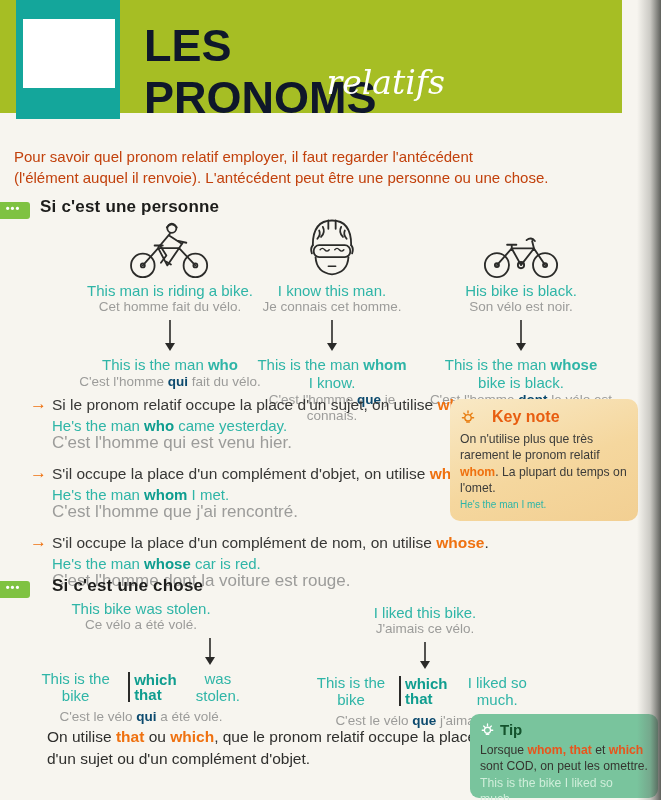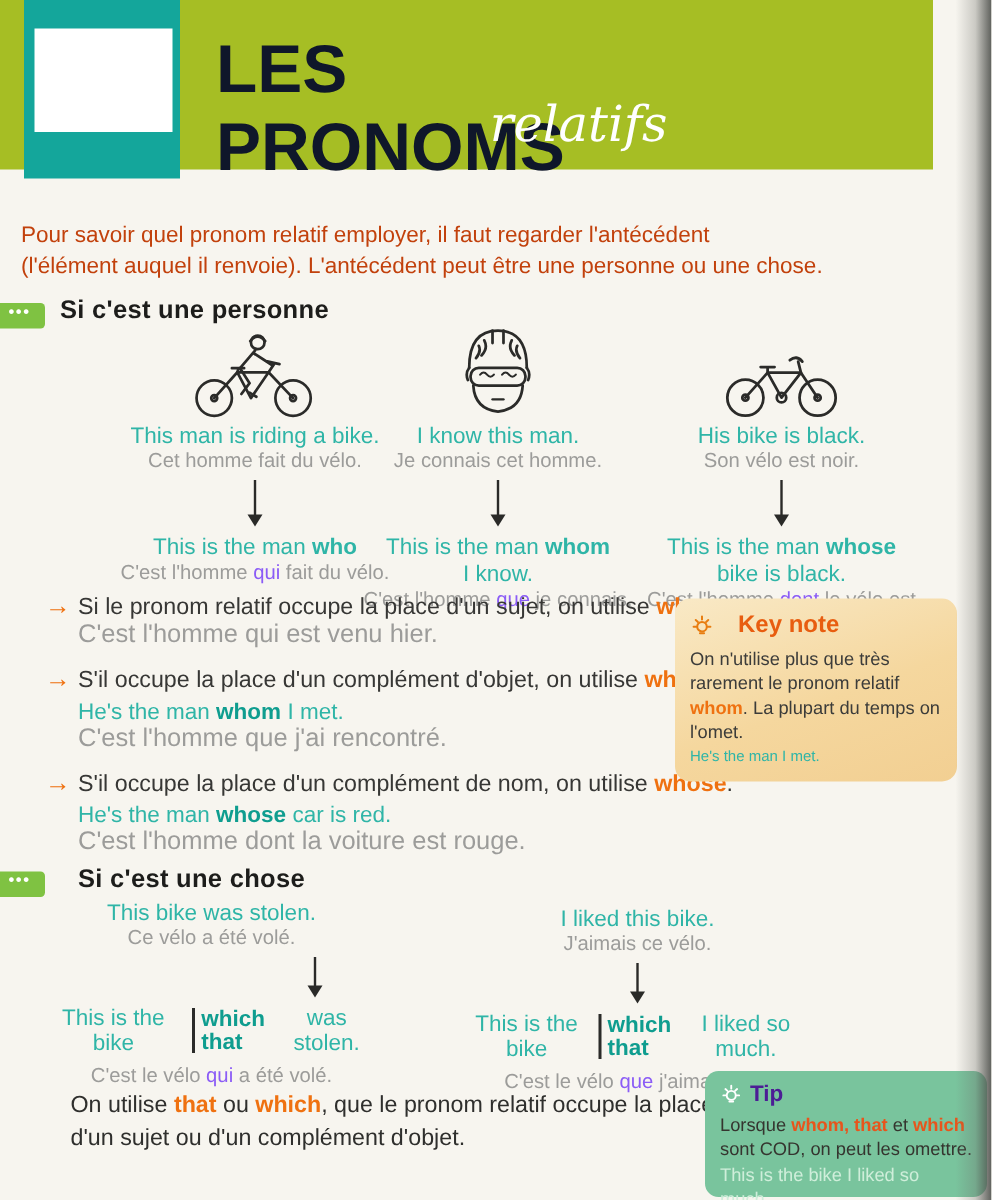--- a/index.html
+++ b/index.html
@@ -19,21 +19,21 @@
   
   .marker{position:absolute;width:34px;height:17px;background:#7fc242;border-radius:3px;
           color:#fff;font-size:11px;font-weight:bold;text-align:center;line-height:13px;letter-spacing:1px;}
   .sec-h{position:absolute;font-size:17px;font-weight:bold;color:#1d1d1b;letter-spacing:.2px;}
   
   .col{position:absolute;text-align:center;}
   .icon-row{height:58px;display:flex;align-items:flex-end;justify-content:center;margin-bottom:3px;}
   .en{font-size:15px;line-height:17px;color:#2fb5a7;}
   .en b,.kw-teal{font-weight:bold;color:#0f9d8f;}
   .fr{font-size:13.5px;line-height:16px;color:#9c9c9a;}
-  .fr b{color:#8b5cf6;font-weight:normal;}
+  .fr b{color:#0c4a6e;font-weight:bold;}
   .down-arrow{display:block;margin:5px auto 4px auto;}
   .offset-arrow{margin-left:172px;}
   .en2{font-size:15px;line-height:18px;color:#2fb5a7;}
   .en2 .l2{display:block;}
   
   .stackline{display:flex;align-items:center;justify-content:center;font-size:15px;color:#2fb5a7;}
   .stack{display:inline-flex;flex-direction:column;align-items:flex-start;border-left:2px solid #2b2b29;
          padding-left:4px;margin:0 7px;font-weight:bold;color:#0f9d8f;line-height:15px;text-align:left;}
   
   .rules{position:absolute;left:30px;top:395px;width:450px;}
@@ -48,21 +48,21 @@
            padding:9px 10px 10px 10px;background:linear-gradient(160deg,#f9e9c6 0%,#f5d79e 55%,#f2cf92 100%);}
   .keynote .kn-title{display:flex;align-items:center;gap:16px;font-size:16px;font-weight:bold;color:#e85d10;margin-bottom:5px;}
   .keynote .kn-body{font-size:12.2px;line-height:1.35;color:#3c3c3a;}
   .keynote .kn-ex{font-size:10px;line-height:1.35;color:#2fb5a7;margin-top:1px;}
   
   .conclusion{position:absolute;left:47px;top:726px;width:445px;font-size:15.5px;line-height:1.4;color:#2f2f2d;}
   .conclusion .l2{display:block;}
   
   .tip{position:absolute;left:470px;top:714px;width:188px;height:84px;box-sizing:border-box;border-radius:9px;
        background:#79c49d;padding:7px 10px;}
-  .tip .tip-title{display:flex;align-items:center;gap:5px;font-size:15px;font-weight:bold;color:#4c1d95;margin-bottom:4px;}
+  .tip .tip-title{display:flex;align-items:center;gap:5px;font-size:15px;font-weight:bold;color:#14532d;margin-bottom:4px;}
   .tip .tip-body{font-size:12.2px;line-height:1.35;color:#35352f;}
   .kw-red{color:#e8551c;font-weight:bold;}
   .tip .tip-ex{font-size:12.2px;line-height:1.3;color:#cfeeda;margin-top:1px;}
   
   .edge-shadow{position:absolute;right:0;top:0;width:24px;height:800px;
       background:linear-gradient(90deg,rgba(109,110,105,0) 0%,rgba(109,110,105,.32) 55%,rgba(78,80,76,.9) 100%);}
   svg{display:block;}
 </style>
 </head>
 <body>
@@ -158,20 +158,21 @@
         <polygon points="3,23 13,23 8,31" fill="#2a2a28"></polygon>
       </svg>
     <div class="en2"><span>This is the man </span><b>whose</b><span class="l2">bike is black.</span></div>
     <div class="fr"><span>C'est l'homme </span><b>dont</b><span> le vélo est noir.</span></div>
   </div>
 
   <div class="rules">
     <div class="rule">
       <span class="arr">→</span>
       <div class="rule-line"><span>Si le pronom relatif occupe la place d'un sujet, on utilise </span><span class="kw-orange">who</span><span>.</span></div>
+      <div class="rule-ex"><span>He's the man </span><b class="kw-teal">who</b><span> came yesterday.</span></div>
       <div class="rule-fr">C'est l'homme qui est venu hier.</div>
     </div>
     <div class="rule">
       <span class="arr">→</span>
       <div class="rule-line"><span>S'il occupe la place d'un complément d'objet, on utilise </span><span class="kw-orange">whom</span><span>.</span></div>
       <div class="rule-ex"><span>He's the man </span><b class="kw-teal">whom</b><span> I met.</span></div>
       <div class="rule-fr">C'est l'homme que j'ai rencontré.</div>
     </div>
     <div class="rule">
       <span class="arr">→</span>

